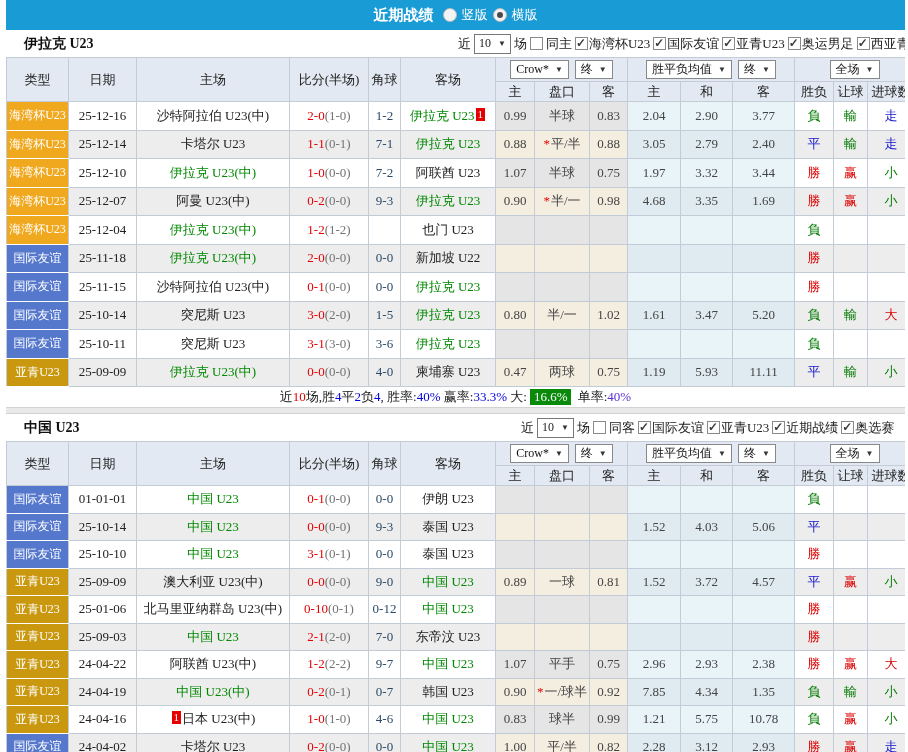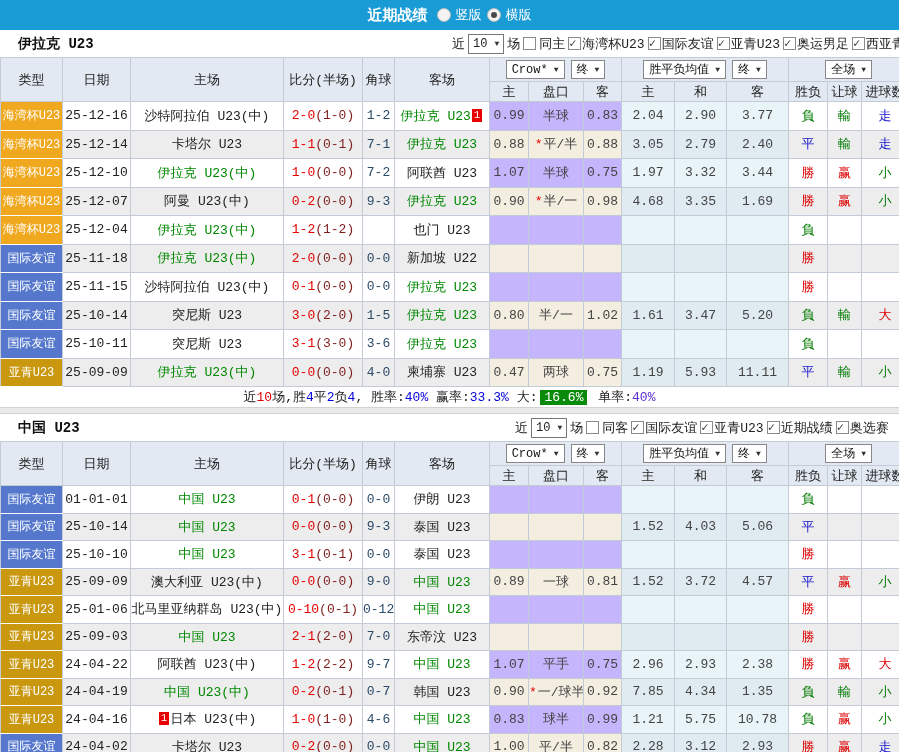--- a/index.html
+++ b/index.html
@@ -1,17 +1,17 @@
 <!DOCTYPE html>
 <html><head>
 <meta charset="utf-8">
 <style>
   html,body{margin:0;padding:0;background:#fff;}
   .page{width:899px;height:752px;position:relative;overflow:hidden;background:#fff;
-        font-family:Liberation Mono, monospace;font-size:13px;color:#222;}
+        font-family:Liberation Serif, serif;font-size:13px;color:#222;margin-left:6px;}
 
   
   .topbar{height:30px;background:#199bd5;display:flex;align-items:center;justify-content:center;gap:5px;}
   .topbar .title{font-weight:bold;font-size:15px;color:#fff;margin-right:4px;}
   .radio{display:inline-block;width:12px;height:12px;border-radius:50%;background:#f4f4f4;border:1px solid #b8b8b8;position:relative;}
   .radio.on::after{content:"";position:absolute;left:3px;top:3px;width:6px;height:6px;border-radius:50%;background:#4a4a4a;}
   .radio-label{font-size:13px;color:#fff;}
 
   
   .secbar{height:27px;display:flex;align-items:center;background:#fff;position:relative;}
@@ -35,23 +35,23 @@
   .score-h{color:#1a3b9e;}
   .sel{display:inline-flex;align-items:center;gap:6px;background:#fff;border:1px solid #888;padding:0 5px;height:17px;font-size:12px;color:#111;margin:0 3px;}
   .t0 tbody tr{height:28.5px;}
   .t1 tbody tr{height:27.5px;}
   tbody td{font-size:13px;background:#fff;}
   td.t-cell{color:#fff;font-size:12px;border-top:1px solid #fff;border-bottom:1px solid #fff;}
   .team-txt{color:#222;}
   .team-txt.green{color:#008800;}
   .badge{display:inline-block;background:#e60000;color:#fff;font-size:11px;line-height:13px;padding:0 2px;margin:0 1px;vertical-align:2px;}
   .ft{color:#e60000;}
-  .ht{color:#7f1d1d;}
+  .ht{color:#737373;}
   td.corner{color:#2b4a68;}
-  td.odds{background:#c4b5fd;color:#444;}
+  td.odds{background:#e5e5e5;color:#444;}
   td.mean{background:#e9f4f9;color:#444;}
   tr.even td.plain{background:#ededed;}
   tr.even td.odds{background:#f4eee1;}
   tr.even td.mean{background:#dfebf1;}
   .star{color:#e60000;margin-right:1px;}
 
   
   .summary{height:20px;display:flex;align-items:center;justify-content:center;font-size:13px;}
   .summary span{white-space:pre;}
   .sum-black{color:#222;}

